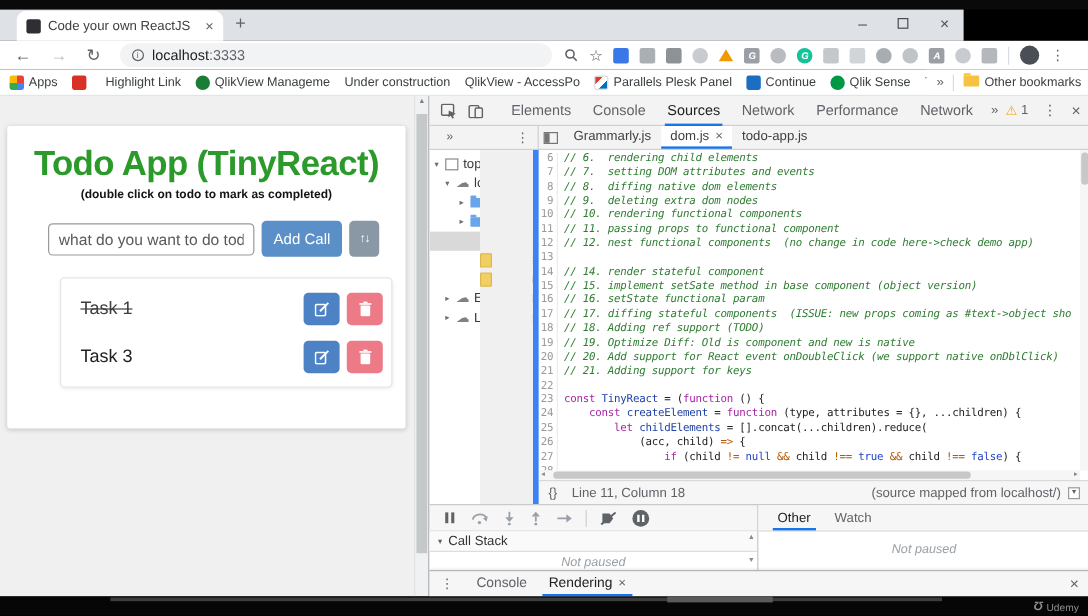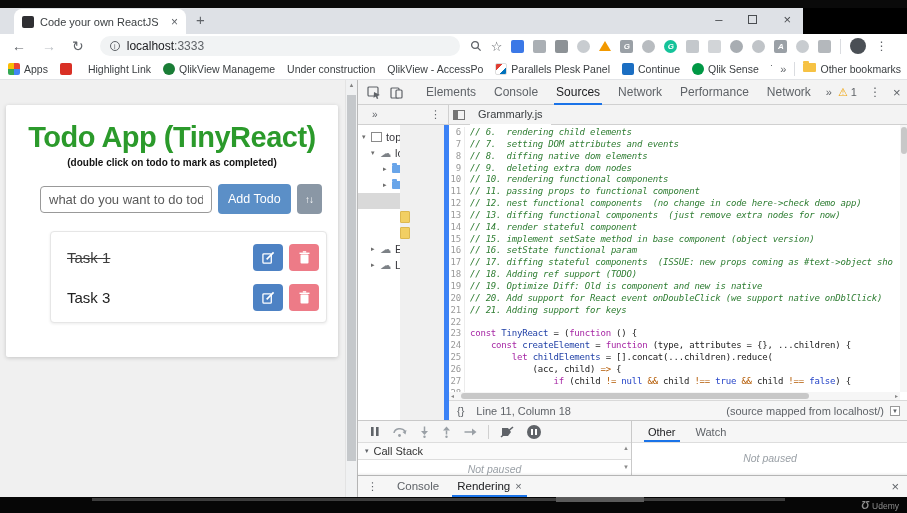--- a/index.html
+++ b/index.html
@@ -303,21 +303,21 @@
       </span>
     </span>
   </div>
 
   <div class="page">
     <div class="card">
       <div class="app-title">Todo App (TinyReact)</div>
       <div class="app-sub">(double click on todo to mark as completed)</div>
       <div class="controls">
         <input class="todo-input" placeholder="what do you want to do today?" style="">
-        <button class="add-btn">Add Todo</button>
+        <button class="add-btn">Add Call</button>
         <button class="sort-btn">
             <span>↑↓</span>
           </button>
       </div>
       <div class="todo-list">
 
           <div class="todo-item">
             <span class="todo-label done">Task 1</span>
             <button class="icon-btn edit">
               <svg width="13" height="13" viewBox="0 0 14 14">
@@ -395,21 +395,21 @@
       </span>
     </div>
 
     <div class="dt-row2">
       <div class="nav-head">
         <span class="nav-more">»</span>
         <span class="nav-kebab">⋮</span>
       </div>
       <div class="etabs">
         <span class="nav-toggle"></span>
-        <span style="display:flex;height:19px;flex-direction:column;">
+        <span style="display:flex;height:19px;">
 
             <span class="etab">
               <span>Grammarly.js</span>
 
             </span>
 
             <span class="etab active">
               <span>dom.js</span>
               <span class="tab-x show">×</span>
             </span>
@@ -515,21 +515,20 @@
             <span class="lc"><span class="tok comment">// 11. passing props to functional component</span></span>
           </div>
 
           <div class="cl">
             <span class="ln">12</span>
             <span class="lc"><span class="tok comment">// 12. nest functional components  (no change in code here-&gt;check demo app)</span></span>
           </div>
 
           <div class="cl">
             <span class="ln">13</span>
-            <span class="lc"><span class="tok comment">// 13. diffing functional components  (just remove extra nodes for now)</span></span>
           </div>
 
           <div class="cl">
             <span class="ln">14</span>
             <span class="lc"><span class="tok comment">// 14. render stateful component</span></span>
           </div>
 
           <div class="cl">
             <span class="ln">15</span>
             <span class="lc"><span class="tok comment">// 15. implement setSate method in base component (object version)</span></span>

